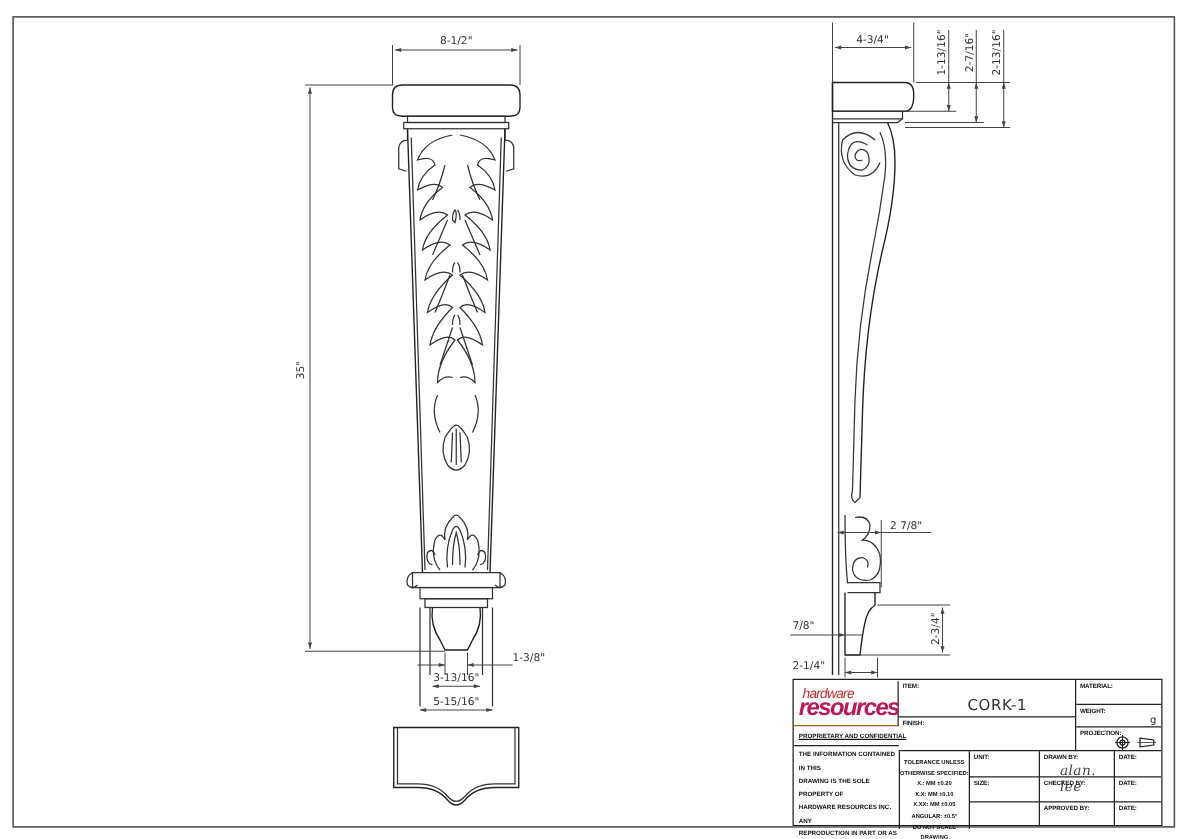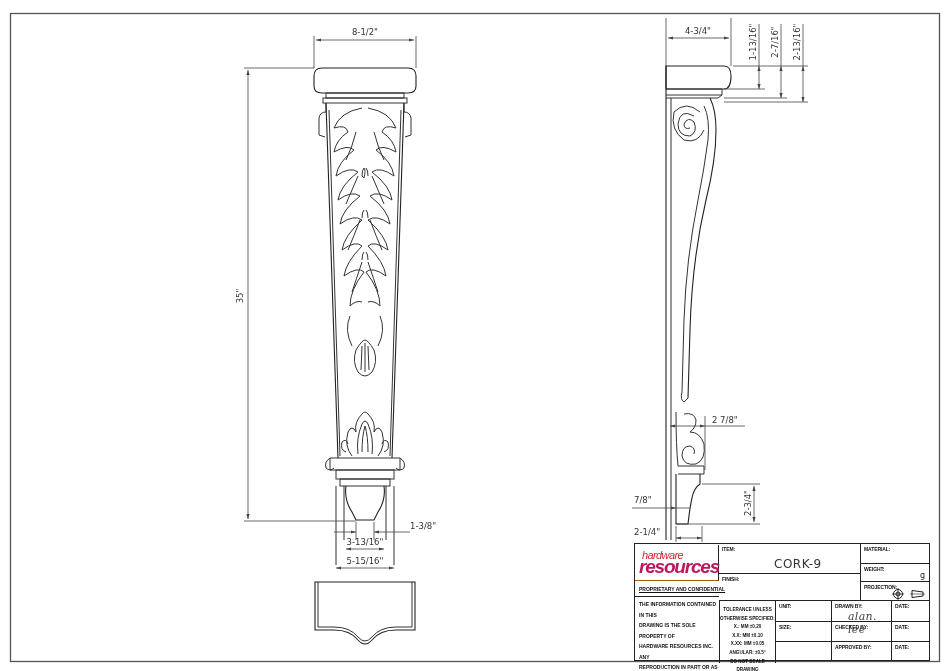--- a/index.html
+++ b/index.html
@@ -181,21 +181,21 @@
     <div>THE INFORMATION CONTAINED IN THIS</div>
     <div>DRAWING IS THE SOLE PROPERTY OF</div>
     <div>HARDWARE RESOURCES INC.  ANY</div>
     <div>REPRODUCTION IN PART OR AS A</div>
 
   </div>
   <div style="position:absolute; left:0; top:52px; width:84px; border-top:1px solid #222;"></div>
 
   <div class="cell" style="left:84px; top:0; width:142px; height:30px;">
     <span class="lbl">ITEM:</span>
-    <span class="item-val">CORK-9</span>
+    <span class="item-val">CORK-1</span>
   </div>
 
   <div class="cell" style="left:84px; top:30px; width:142px; height:27px;">
     <span class="lbl">FINISH:</span>
   </div>
 
   <div class="cell" style="left:226px; top:0; width:68px; height:20px; border-right:none;">
     <span class="lbl">MATERIAL:</span>
   </div>
 

